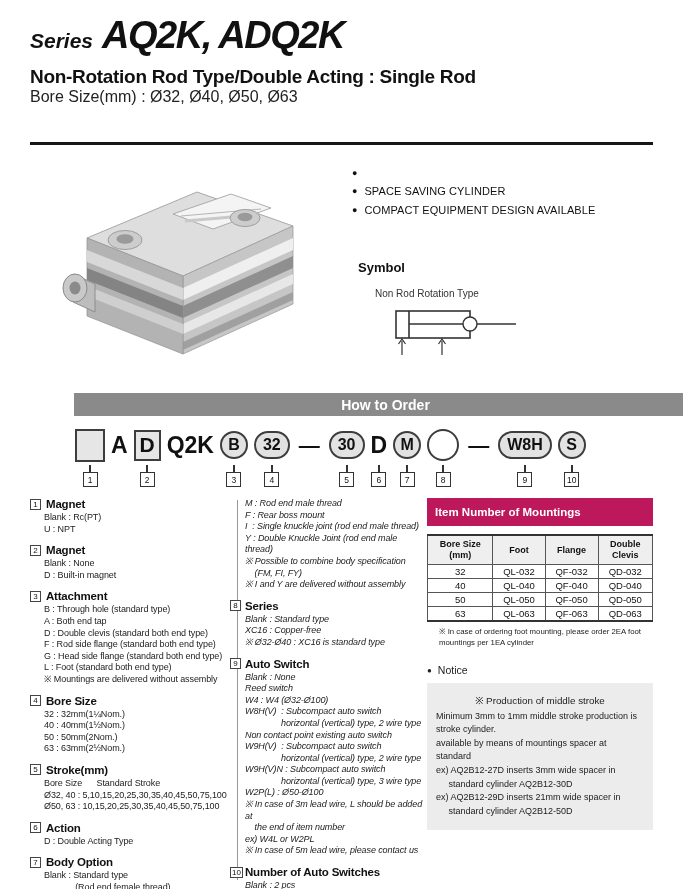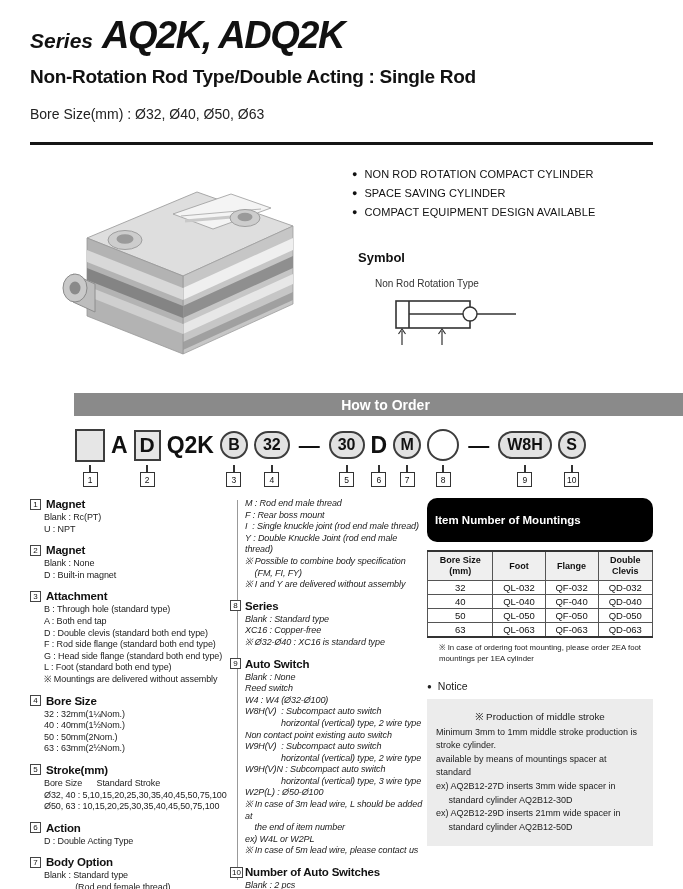--- a/index.html
+++ b/index.html
@@ -5,30 +5,30 @@
   html,body{margin:0;padding:0;background:#fff;}
   .page{position:relative;width:683px;height:889px;background:#fff;overflow:hidden;
         font-family:"Liberation Sans", sans-serif;color:#111;}
 
   
   .title-block{position:absolute;left:30px;top:14px;width:620px;}
   .series-row{display:flex;align-items:baseline;gap:9px;}
   .series-label{font-style:italic;font-weight:bold;font-size:21px;}
   .series-title{font-style:italic;font-weight:bold;font-size:38px;letter-spacing:-1.5px;}
   .subtitle{font-weight:bold;font-size:19px;margin-top:9px;letter-spacing:-0.3px;}
-  .bore-line{font-size:14px;margin-top:18px;color:#222;}
+  .bore-line{font-size:16px;color:#222;}
   .top-rule{position:absolute;left:30px;width:623px;top:142px;height:3px;background:#161616;}
 
   
   .product-figure{position:absolute;left:55px;top:176px;}
   .features{position:absolute;left:352px;top:168px;width:300px;}
   .feature-item{display:flex;align-items:center;margin-bottom:7px;}
   .feature-bullet{font-size:9px;margin-right:7px;}
   .feature-text{font-size:11px;letter-spacing:0.1px;}
-  .symbol-block{position:absolute;left:358px;top:250px;}
+  .symbol-block{position:absolute;left:358px;top:260px;}
   .symbol-title{font-weight:bold;font-size:13px;}
   .symbol-caption{font-size:10px;color:#333;margin:13px 0 4px 17px;}
   .symbol-svg{margin-left:30px;}
 
   
   .order-bar{position:absolute;left:30px;top:393px;width:623px;height:23px;background:#8a8a8a;
              color:#fff;font-weight:bold;font-size:14px;display:flex;align-items:center;justify-content:center;margin-left:44px;}
   .order-code{position:absolute;left:72px;top:427px;display:flex;align-items:flex-start;}
   .code-item{display:flex;flex-direction:column;align-items:center;margin:0 3px;}
   .glyph-slot{height:36px;display:flex;align-items:center;}
@@ -54,21 +54,21 @@
   .num-box{min-width:11px;height:11px;padding:0 1px;border:1px solid #444;font-size:8px;
            display:inline-flex;align-items:center;justify-content:center;background:#fff;box-sizing:border-box;}
   .spec-title{font-size:11.5px;font-weight:bold;letter-spacing:-0.2px;}
   .spec-line{font-size:9px;line-height:11.6px;margin-left:14px;white-space:pre-wrap;color:#222;letter-spacing:-0.1px;}
   .column-mid .spec-heading{position:relative;margin-left:0;}
   .column-mid .num-box{position:absolute;left:-15px;}
   .column-mid .spec-line{margin-left:0;font-style:italic;}
   .spec-section.no-heading .spec-line{margin-left:0;}
 
   
-  .mountings-bar{background:#000000;color:#fff;font-size:11.5px;font-weight:bold;padding:16px 8px;margin-bottom:8px;border-radius:10px;}
+  .mountings-bar{background:#be185d;color:#fff;font-size:11.5px;font-weight:bold;padding:8px 8px;margin-bottom:8px;}
   .mountings-table{width:100%;border-collapse:collapse;border-top:2px solid #333;border-bottom:2px solid #333;}
   .mountings-table th{background:#efefef;font-size:9px;font-weight:bold;border:1px solid #555;padding:3px 2px;white-space:pre-line;line-height:11px;}
   .mountings-table td{font-size:9.5px;text-align:center;border:1px solid #555;padding:1px 2px;}
   .mountings-footnote{font-size:7.8px;line-height:10.5px;margin-top:5px;color:#222;margin-left:12px;}
 
   
   .notice-heading{margin-top:16px;display:flex;align-items:center;gap:6px;font-size:10.5px;color:#222;}
   .notice-bullet{font-size:8px;}
   .notice-box{background:#ececec;margin-top:7px;padding:11px 9px 12px 9px;}
   .notice-line{font-size:9px;line-height:13.6px;white-space:pre-wrap;color:#222;}
@@ -116,21 +116,20 @@
 
       <polygon points="18,98 40,108 40,136 18,126" fill="#bdbdbd" stroke="#8e8e8e"></polygon>
       <ellipse cx="20" cy="112" rx="12" ry="14" fill="#c9c9c9" stroke="#8a8a8a"></ellipse>
       <ellipse cx="20" cy="112" rx="5.5" ry="6.5" fill="#8a8a8a"></ellipse>
     </svg>
   </div>
 
   <div class="features">
       <div class="feature-item">
         <span class="feature-bullet">●</span>
-        <span class="feature-text">NON ROD ROTATION COMPACT CYLINDER</span>
       </div>
       <div class="feature-item">
         <span class="feature-bullet">●</span>
         <span class="feature-text">SPACE SAVING CYLINDER</span>
       </div>
       <div class="feature-item">
         <span class="feature-bullet">●</span>
         <span class="feature-text">COMPACT EQUIPMENT DESIGN AVAILABLE</span>
       </div>
     </div>

